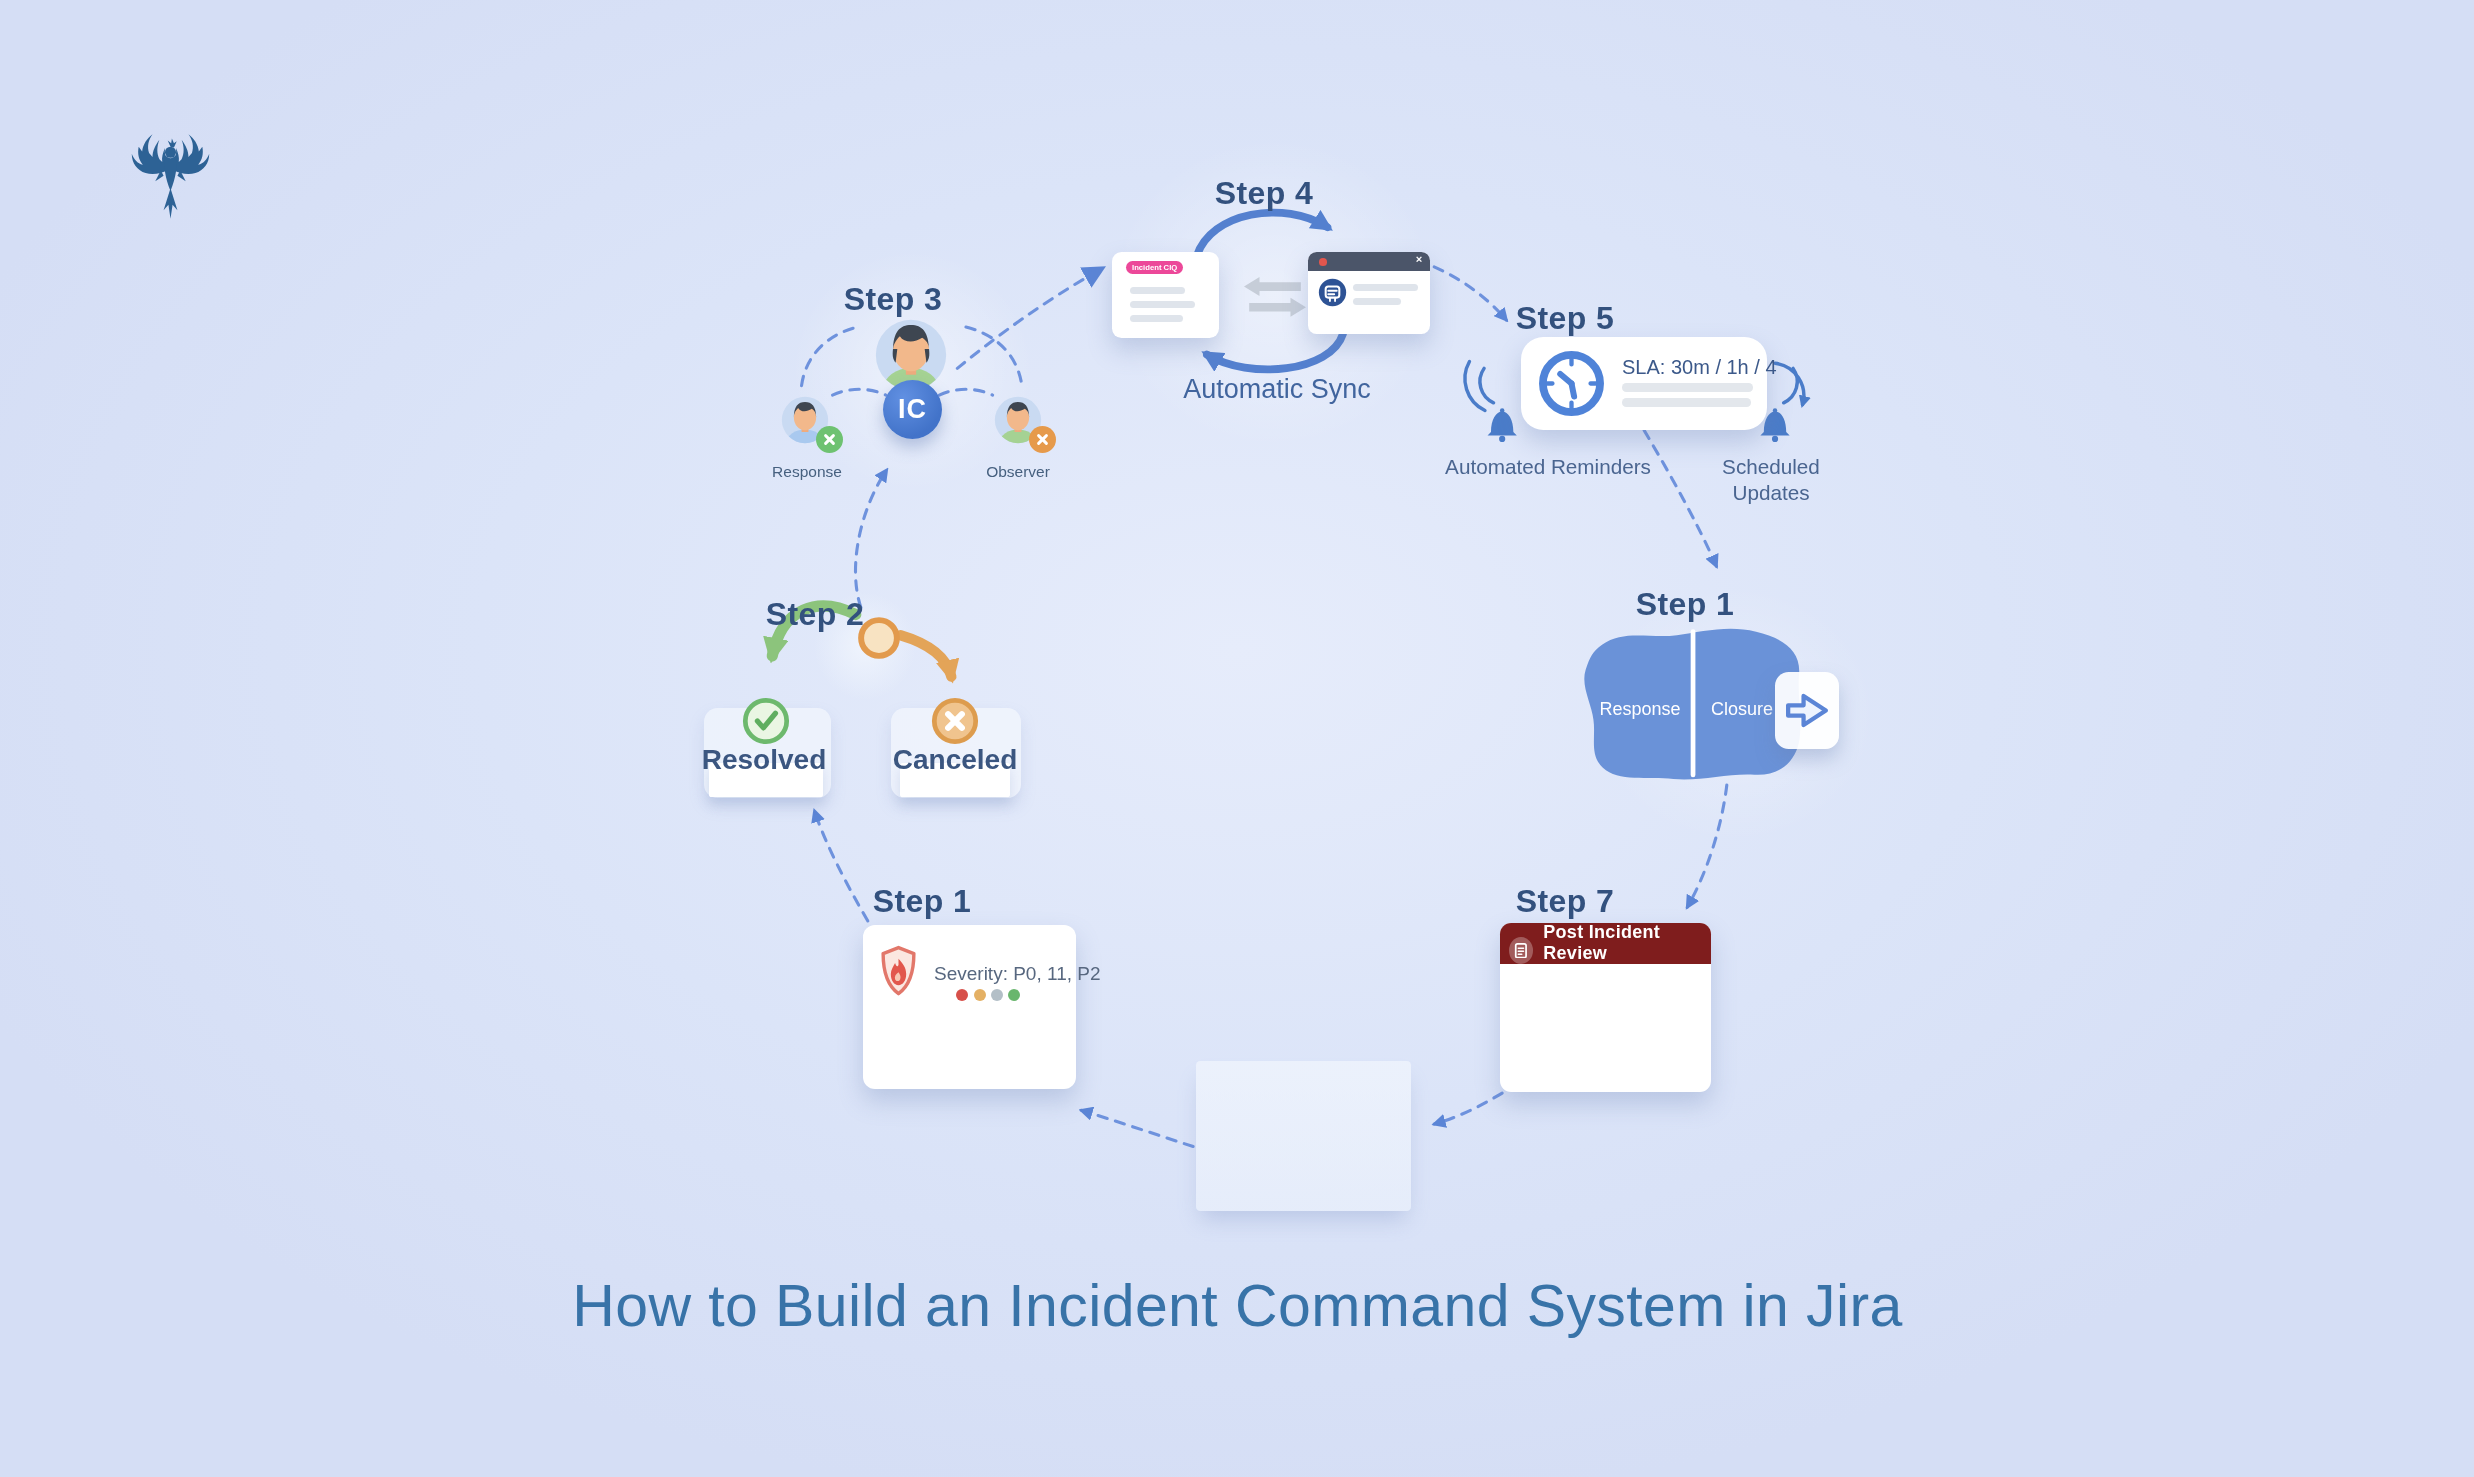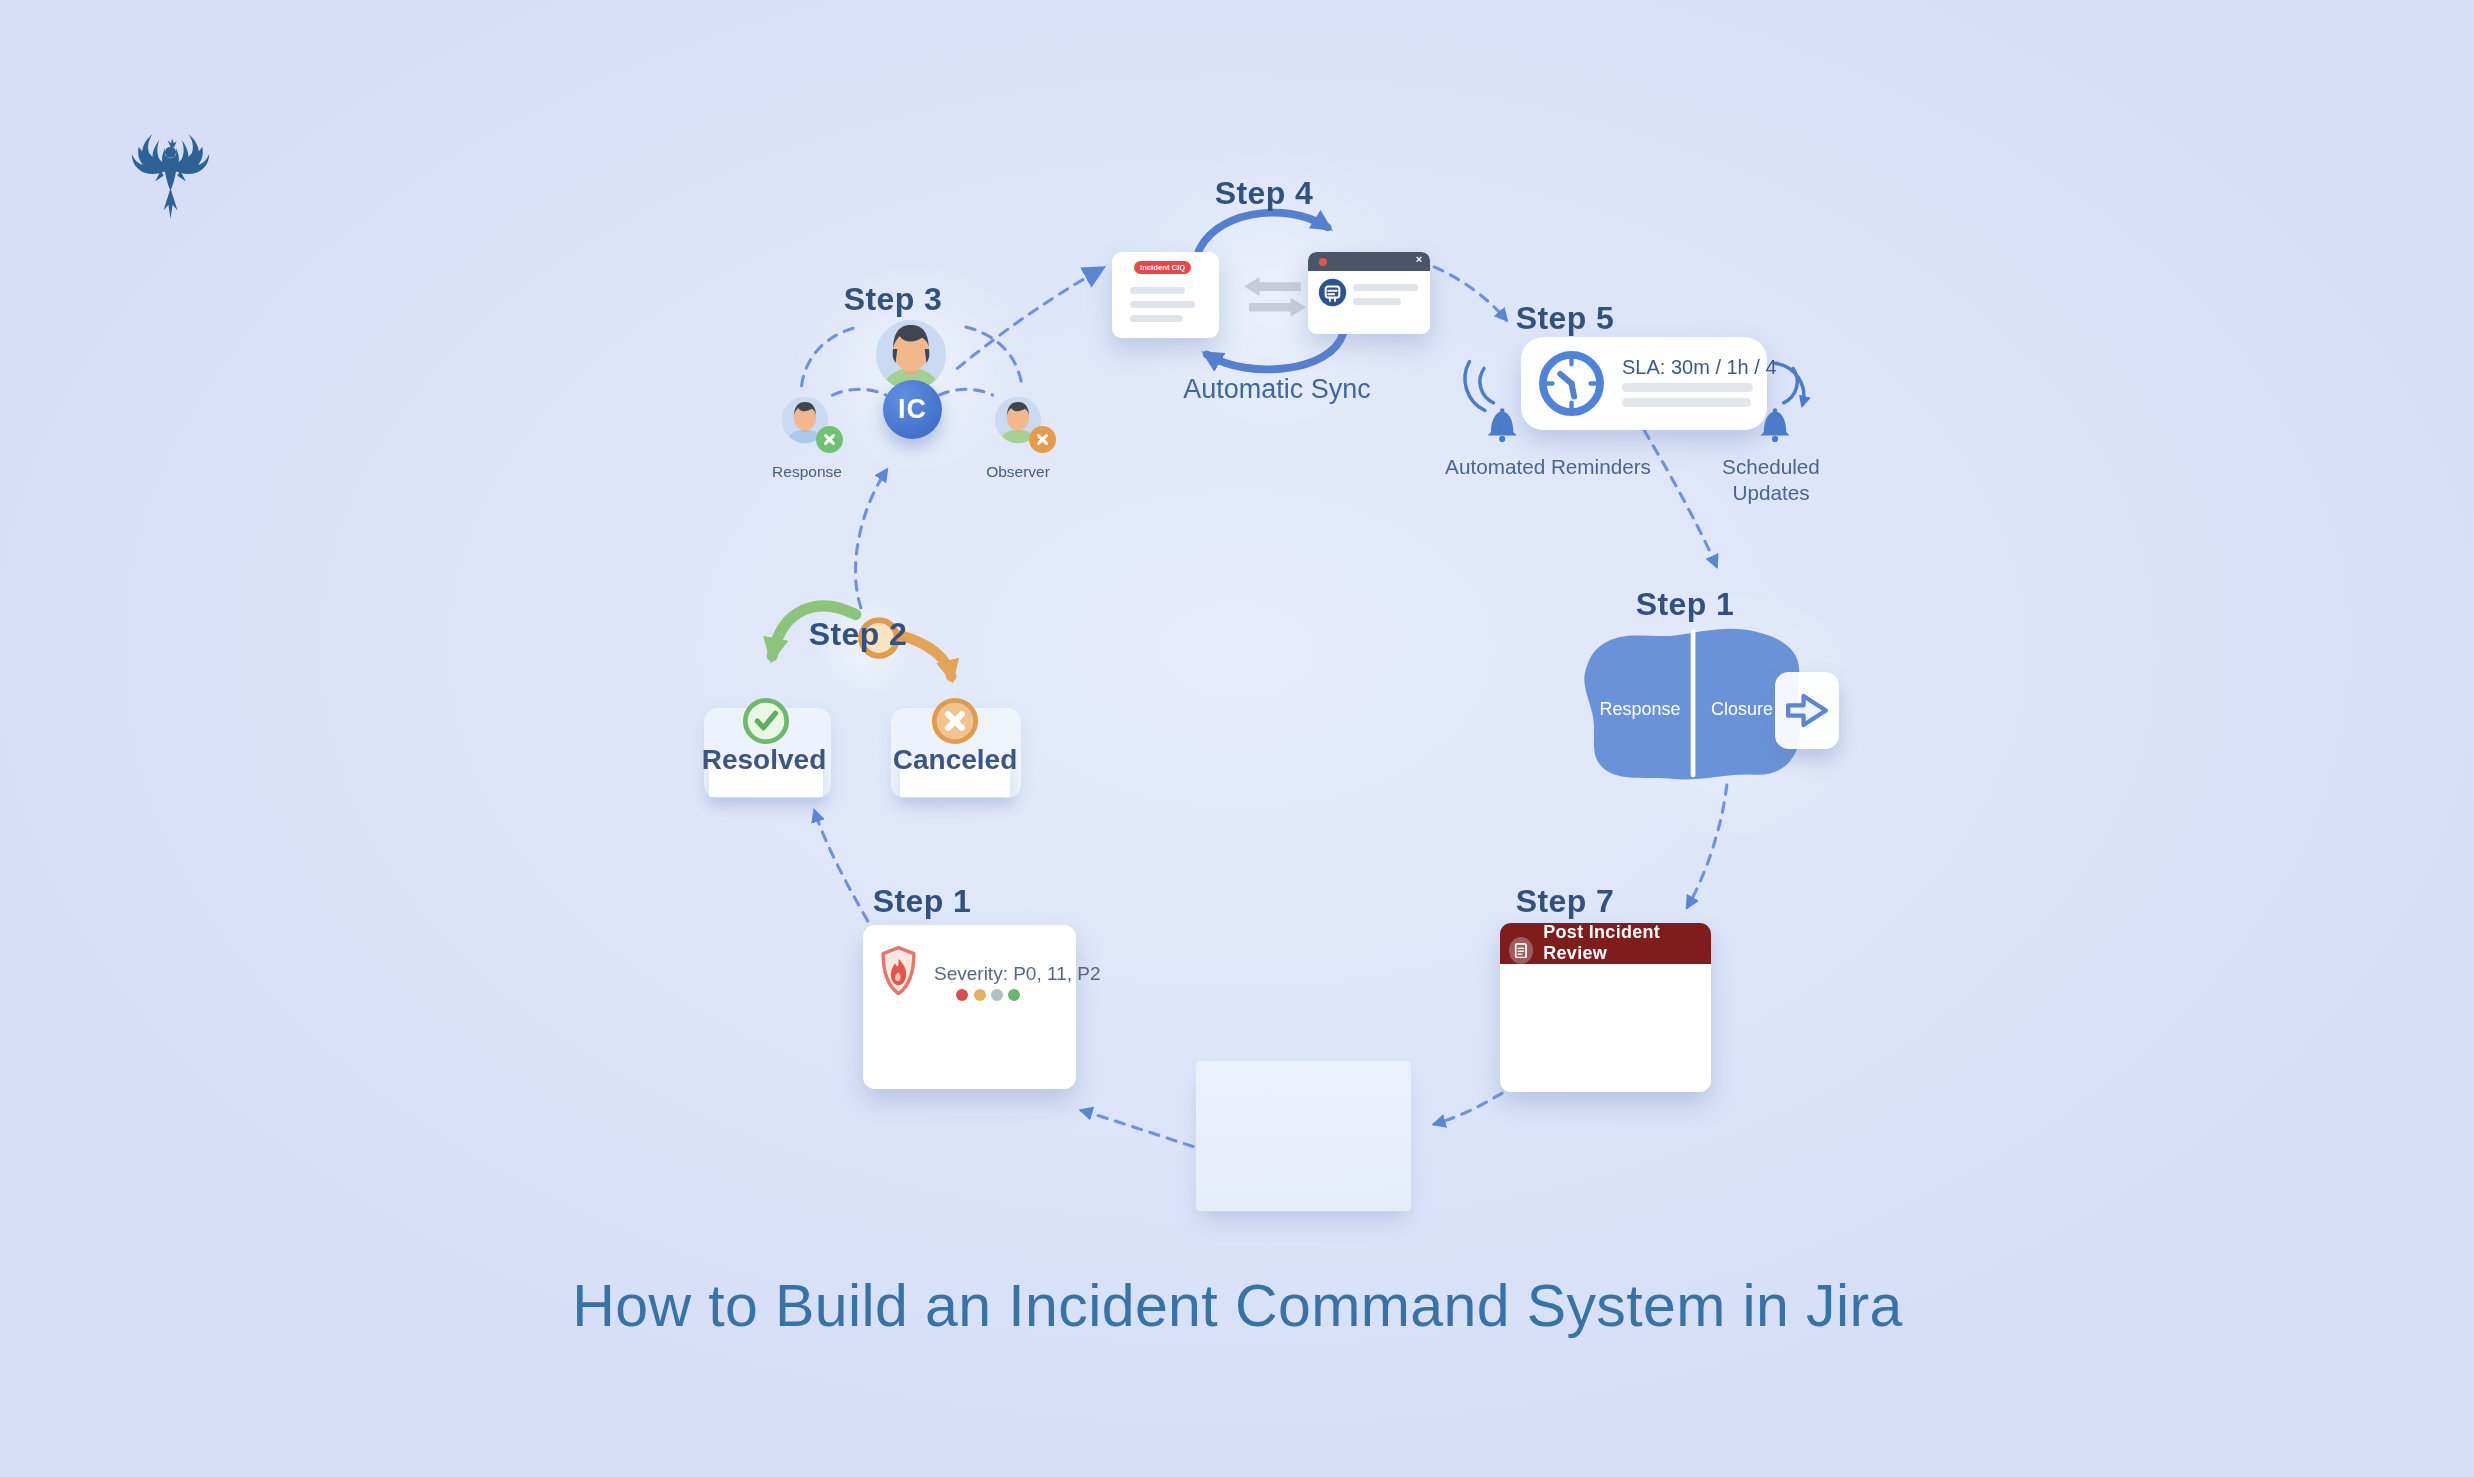--- a/index.html
+++ b/index.html
@@ -38,22 +38,22 @@
   .mini-label{font-size:15.5px;font-weight:500;color:#46607f;white-space:nowrap;z-index:3;}
   .ic-circle{left:883px;top:380px;width:59px;height:59px;border-radius:50%;z-index:3;
     background:radial-gradient(circle at 35% 30%, #6190e2, #4273c9 70%);
     box-shadow:0 8.6px 15.5px rgba(80,110,170,.35);
     display:flex;align-items:center;justify-content:center;
     color:#fff;font-size:27px;font-weight:700;letter-spacing:0.9px;}
   .avatar{position:absolute;z-index:3;}
   .badge{position:absolute;z-index:3;border-radius:50%;display:flex;align-items:center;justify-content:center;}
 
   
-  .pill{position:absolute;left:22px;top:8.6px;height:13.8px;padding:0 6px;border-radius:6.9px;
-    background:#ef4444;color:#fff;font-size:7.7px;font-weight:700;line-height:13.8px;white-space:nowrap;}
+  .pill{position:absolute;left:14px;top:8.6px;height:13.8px;padding:0 6px;border-radius:6.9px;
+    background:#ec4899;color:#fff;font-size:7.7px;font-weight:700;line-height:13.8px;white-space:nowrap;}
   .skel{position:absolute;background:#dfe4eb;border-radius:4.3px;}
   .win-header{position:absolute;left:0;top:0;right:0;height:19px;background:#4b5569;
     border-radius:8.6px 8.6px 0 0;}
   .win-dot{position:absolute;left:11.2px;top:6px;width:7.7px;height:7.7px;border-radius:50%;background:#e2564d;}
   .win-close{position:absolute;right:7.7px;top:0.9px;color:#ffffff;font-size:11.2px;font-weight:700;}
   .sync-caption{font-size:27px;font-weight:500;color:#41659e;white-space:nowrap;z-index:3;}
 
   
   .sla-text{font-size:20px;font-weight:500;color:#3c598a;white-space:nowrap;}
   .bell-label{font-size:20.7px;font-weight:500;color:#4a6590;white-space:nowrap;z-index:3;text-align:center;}
@@ -176,21 +176,21 @@
         <circle cx="60" cy="36" r="8"></circle>
         <path d="M52,40 C50,58 52,72 60,92 C68,72 70,58 68,40 C63,46 57,46 52,40 Z"></path>
         <path d="M60,88 L50,120 L57,112 L60,132 L63,112 L70,120 Z"></path>
         <path d="M46,62 L38,78 L50,70 Z"></path>
         <path d="M74,62 L82,78 L70,70 Z"></path>
       </g>
     </svg>
   </div>
 
   <div class="abs ctr step-label" style="left:922px;top:883px;">Step 1</div>
-  <div class="abs ctr step-label" style="left:815px;top:616px;margin-left:43px;">Step 2</div>
+  <div class="abs ctr step-label" style="left:815px;top:596px;">Step 2</div>
   <div class="abs ctr step-label" style="left:893px;top:281px;">Step 3</div>
   <div class="abs ctr step-label" style="left:1264px;top:175px;">Step 4</div>
   <div class="abs ctr step-label" style="left:1565px;top:300px;">Step 5</div>
   <div class="abs ctr step-label" style="left:1685px;top:586px;">Step 1</div>
   <div class="abs ctr step-label" style="left:1565px;top:883px;">Step 7</div>
 
   <div class="card" style="left:863px;top:925px;width:213px;height:164px;">
     <svg class="abs" style="left:14.6px;top:20px;" width="41" height="53" viewBox="0 0 48 62">
       <path d="M24,3 L42,10 C42,28 38,47 24,57 C10,47 6,28 6,10 Z" fill="#fbe7e1" stroke="#e2776a" stroke-width="4" stroke-linejoin="round"></path>
       <path d="M24,16 C29,22 33,26 33,34 C33,42 29,47 24,47 C19,47 15,42 15,34 C15,29 18,25 20,21 C21,25 23,26 24,23 Z" fill="#e2574d"></path>

